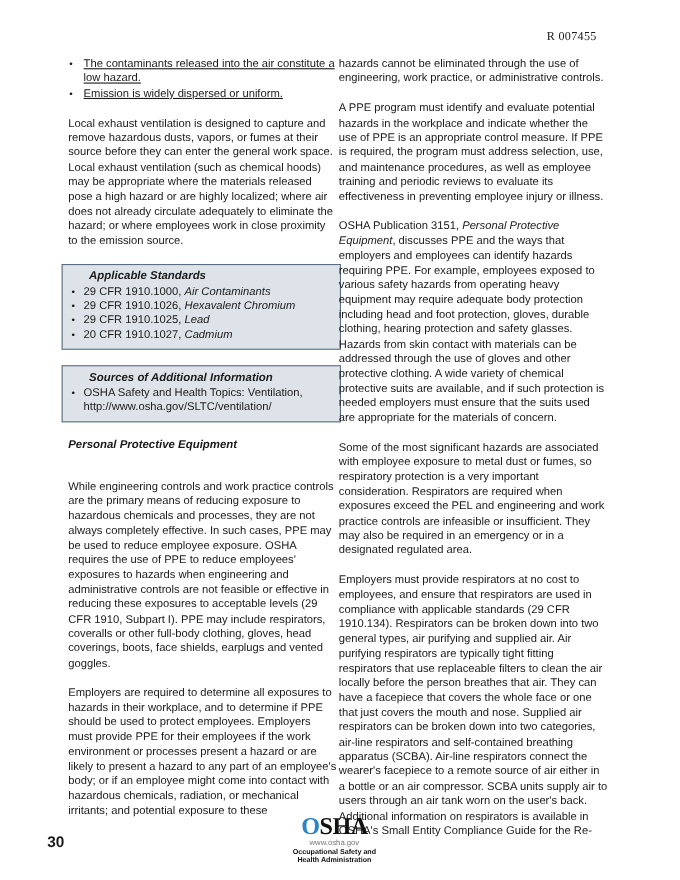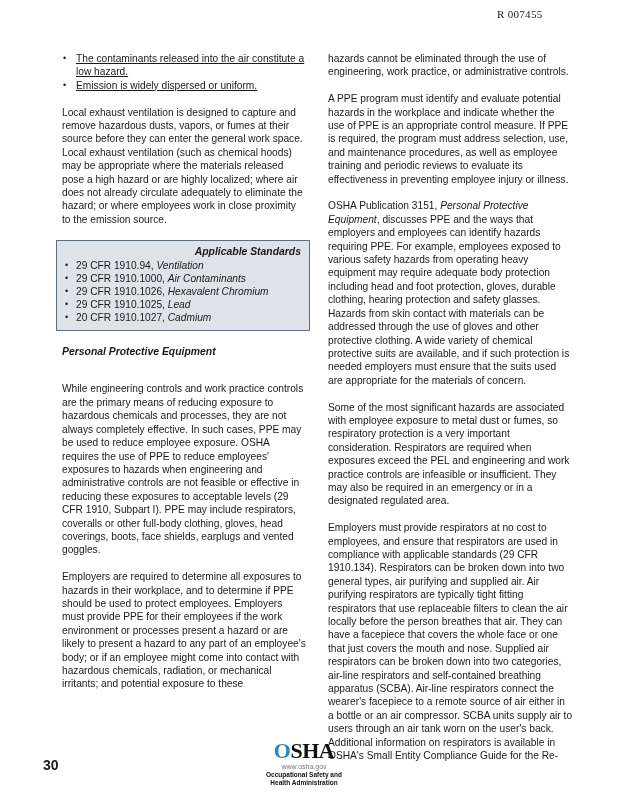--- a/index.html
+++ b/index.html
@@ -1,29 +1,29 @@
 <!DOCTYPE html>
 <html><head>
   <meta charset="utf-8">
   <style>
     html, body { margin: 0; padding: 0; background: #ffffff; }
     body { width: 618px; height: 800px; position: relative; overflow: hidden;
            font-family: "Liberation Sans", sans-serif; color: #1a1a1a; }
-    .docid { position: absolute; top: 8px; left: 497px; font-family: "Liberation Serif", serif;
+    .docid { position: absolute; top: 27px; left: 497px; font-family: "Liberation Serif", serif;
              font-size: 11px; letter-spacing: 0.3px; }
     .col { position: absolute; top: 52px; width: 245px; font-size: 10.2px; line-height: 13.4px; }
     .col.left { left: 62px; }
-    .col.right { left: 328px; }
+    .col.right { left: 308px; }
     p { margin: 0 0 13.4px 0; }
     ul.bullets { margin: 0 0 13.4px 0; padding: 0; list-style: none; text-decoration: underline; }
     ul.bullets li { position: relative; padding-left: 14px; }
     ul.bullets li::before { content: "\2022"; position: absolute; left: 1px; top: 0; font-size: 9px; }
     .box { background: #dde3e8; border: 1px solid #5b6e82; padding: 4px 8px 6px 8px;
            margin: 0 0 14px -6px; width: 236px; }
-    .box h4 { margin: 0 0 1px 16px; font-size: 10.4px; font-style: italic; font-weight: bold; text-align: right; }
+    .box h4 { margin: 0 0 1px 16px; font-size: 10.4px; font-style: italic; font-weight: bold; }
     .box ul { margin: 0; padding: 0; list-style: none; }
     .box li { position: relative; padding-left: 11px; line-height: 13px; }
     .box li::before { content: "\2022"; position: absolute; left: 0; font-size: 9px; }
     .box i { font-style: italic; }
     .section-head { font-weight: bold; font-style: italic; font-size: 10.4px; margin: 10px 0 24px 0; }
     .pageno { position: absolute; left: 43px; top: 757px; font-size: 14px; font-weight: bold; text-align: center; }
     .logo { position: absolute; left: 254px; top: 740px; width: 100px; text-align: center; }
     .logo .mark { font-family: "Liberation Serif", serif; font-size: 22px; font-weight: bold;
                   letter-spacing: -0.5px; line-height: 22px; color: #111; }
     .logo .mark .o { color: #2b86c5; }
@@ -38,28 +38,33 @@
 <div class="col left">
   <ul class="bullets">
     <li>The contaminants released into the air constitute a low hazard.</li>
     <li>Emission is widely dispersed or uniform.</li>
   </ul>
   <p>Local exhaust ventilation is designed to capture and remove hazardous dusts, vapors, or fumes at their source before they can enter the general work space. Local exhaust ventilation (such as chemical hoods) may be appropriate where the materials released pose a high hazard or are highly localized; where air does not already circulate adequately to eliminate the hazard; or where employees work in close proximity to the emission source.</p>
 
   <div class="box">
     <h4>Applicable Standards</h4>
     <ul>
-      <li><span>29 CFR 1910.94,</span> <i>Ventilation</i></li>
       <li><span>29 CFR 1910.1000,</span> <i>Air Contaminants</i></li>
       <li><span>29 CFR 1910.1026,</span> <i>Hexavalent Chromium</i></li>
       <li><span>29 CFR 1910.1025,</span> <i>Lead</i></li>
       <li><span>20 CFR 1910.1027,</span> <i>Cadmium</i></li>
     </ul>
   </div>
 
+  <div class="box">
+    <h4>Sources of Additional Information</h4>
+    <ul>
+      <li>OSHA Safety and Health Topics: Ventilation, http://www.osha.gov/SLTC/ventilation/</li>
+    </ul>
+  </div>
 
   <div class="section-head">Personal Protective Equipment</div>
   <p>While engineering controls and work practice controls are the primary means of reducing exposure to hazardous chemicals and processes, they are not always completely effective. In such cases, PPE may be used to reduce employee exposure. OSHA requires the use of PPE to reduce employees' exposures to hazards when engineering and administrative controls are not feasible or effective in reducing these exposures to acceptable levels (29 CFR 1910, Subpart I). PPE may include respirators, coveralls or other full-body clothing, gloves, head coverings, boots, face shields, earplugs and vented goggles.</p>
   <p>Employers are required to determine all exposures to hazards in their workplace, and to determine if PPE should be used to protect employees. Employers must provide PPE for their employees if the work environment or processes present a hazard or are likely to present a hazard to any part of an employee's body; or if an employee might come into contact with hazardous chemicals, radiation, or mechanical irritants; and potential exposure to these</p>
 </div>
 
 <div class="col right">
   <p>hazards cannot be eliminated through the use of engineering, work practice, or administrative controls.</p>
   <p>A PPE program must identify and evaluate potential hazards in the workplace and indicate whether the use of PPE is an appropriate control measure. If PPE is required, the program must address selection, use, and maintenance procedures, as well as employee training and periodic reviews to evaluate its effectiveness in preventing employee injury or illness.</p>
   <p><span>OSHA Publication 3151, </span><i>Personal Protective Equipment</i><span>, discusses PPE and the ways that employers and employees can identify hazards requiring PPE. For example, employees exposed to various safety hazards from operating heavy equipment may require adequate body protection including head and foot protection, gloves, durable clothing, hearing protection and safety glasses. Hazards from skin contact with materials can be addressed through the use of gloves and other protective clothing. A wide variety of chemical protective suits are available, and if such protection is needed employers must ensure that the suits used are appropriate for the materials of concern.</span></p>

